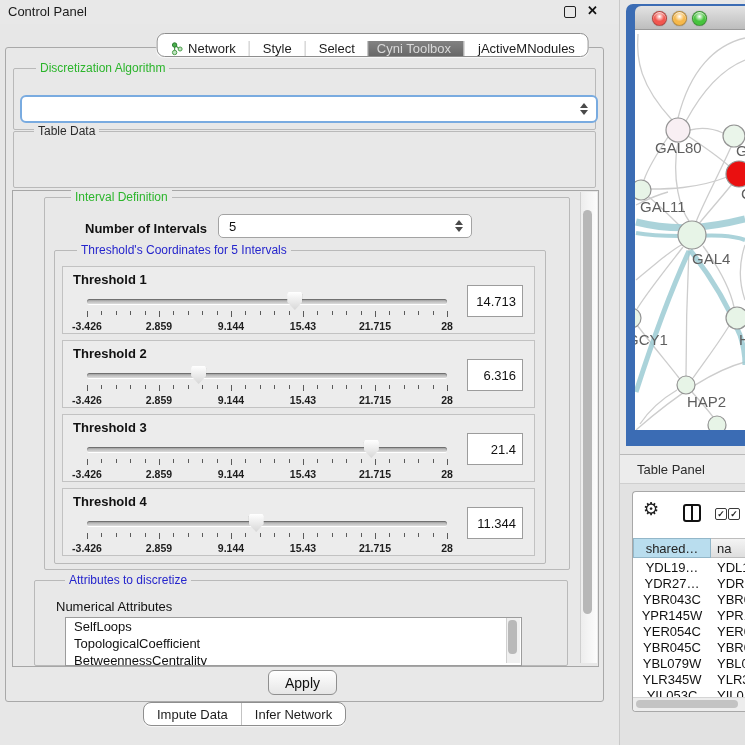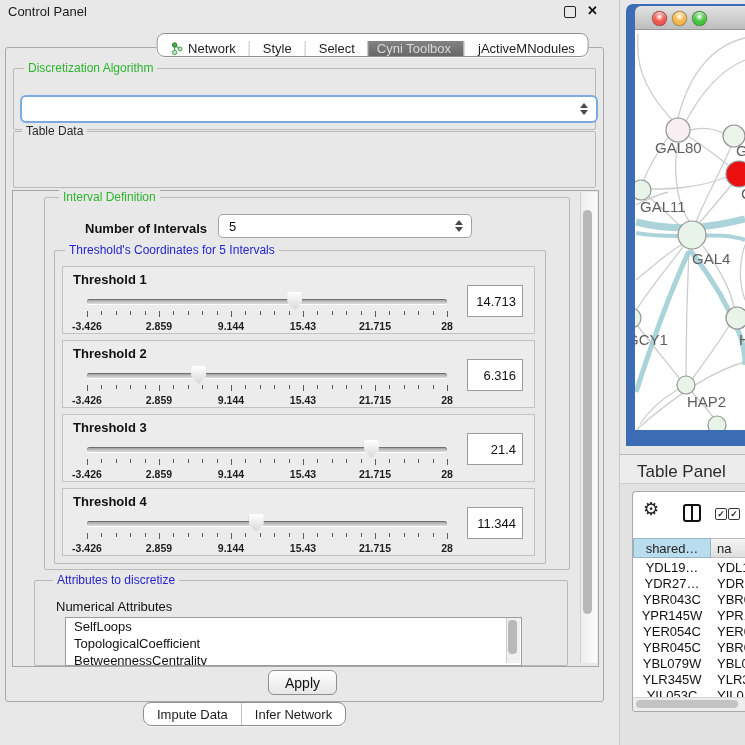--- a/index.html
+++ b/index.html
@@ -13,21 +13,21 @@
   .close-btn{left:587px;top:3px;font-size:13px;font-weight:bold;color:#111;}
   .tabbar{display:flex;border:1px solid #8e8e8e;border-radius:8px;overflow:hidden;background:#fff;
           height:22px;z-index:4;box-shadow:0 1px 1px rgba(255,255,255,.7);}
   .tabbar-top{left:50%;top:33px;transform:translateX(-50%);align-items:flex-end;}
   .tabbar-bottom{left:143px;top:702px;}
   .segment{display:flex;align-items:center;gap:5px;padding:0 13px;font-size:13px;color:#1c1c1c;white-space:nowrap;cursor:default;}
   .segment:not(:first-child){border-left:1px solid #c3c3c3;}
   .segment.selected{background:linear-gradient(#828282,#686868);color:#d9d9d9;border-left-color:#6f6f6f;padding-left:8px;}
   .outer-panel{left:5px;top:47px;width:597px;height:653px;border:1px solid #a9a9a9;border-radius:3px;background:#e8e8e8;}
   .group{border:1px solid #b9b9b9;border-radius:2px;background:#e8e8e8;}
-  .gtitle{position:absolute;top:-8px;background:#e8e8e8;padding:0 4px;font-size:12px;white-space:nowrap;}
+  .gtitle{position:absolute;top:-8px;background:#e8e8e8;padding:0 4px;font-size:12px;white-space:nowrap;margin-left:12px;}
   .gtitle.green{color:#2cb52c;}
   .gtitle.blue{color:#2525cc;}
   .gtitle.dark{color:#2b2b2b;}
   .algo-group{left:13px;top:68px;width:581px;height:60px;z-index:1;}
   .algo-combo-frag{left:20px;top:95px;width:574px;height:24px;background:#fff;border:2px solid #79abe0;
                    border-radius:6px;z-index:2;}
   .popup{left:15px;top:74px;width:562px;height:60px;background:#fff;border:1px solid #c6c6c6;
          border-radius:7px;box-shadow:0 3px 8px rgba(0,0,0,.28);z-index:5;}
   .popup-placeholder{position:absolute;left:0;right:0;top:6px;text-align:center;color:#b3b3b3;font-size:13px;}
   .popup-opt{position:absolute;left:4px;font-size:13px;color:#111;}
@@ -70,21 +70,21 @@
              display:flex;align-items:center;justify-content:center;}
   
   .right-divider{left:619px;top:0;width:1px;height:745px;background:#c9c9c9;}
   .net-window{left:626px;top:4px;width:119px;height:442px;background:#3b6cb4;border-top-left-radius:7px;}
   .net-titlebar{left:635px;top:6px;width:110px;height:23px;background:linear-gradient(#e3e3e3,#bdbdbd);
                 border-top-left-radius:6px;border-bottom:1px solid #999;}
   .light{position:absolute;width:13px;height:13px;border-radius:50%;top:5px;box-shadow:inset 0 1px 1px rgba(255,255,255,.8),0 0 1px rgba(0,0,0,.5);}
   .net-content{left:635px;top:30px;width:110px;height:400px;background:#fff;overflow:hidden;}
   
   .tp-header{left:620px;top:454px;width:125px;height:30px;background:#ececec;border-top:1px solid #b9b9b9;border-bottom:1px solid #cfcfcf;box-sizing:border-box;}
-  .tp-title{left:17px;top:7px;font-size:17px;color:#2b2b2b;position:absolute;}
+  .tp-title{left:17px;top:7px;font-size:13px;color:#2b2b2b;position:absolute;}
   .tp-body{left:620px;top:484px;width:125px;height:261px;background:#e2e2e2;}
   .table-card{left:632px;top:491px;width:113px;height:219px;background:#fff;border:1px solid #a8a8a8;
               border-right:none;border-radius:4px 0 0 4px;overflow:hidden;}
   .gear{position:absolute;left:10px;top:8px;font-size:18px;color:#1e1e1e;line-height:18px;}
   .cols-icon{position:absolute;left:50px;top:12px;width:14px;height:14px;border:2px solid #111;border-radius:3px;}
   .cols-icon::after{content:"";position:absolute;left:50%;top:0;width:2px;height:100%;background:#111;transform:translateX(-1px);}
   .cb{position:absolute;top:16px;width:10px;height:10px;border:1.5px solid #3a3a3a;border-radius:2px;
       font-size:9px;line-height:10px;text-align:center;color:#222;font-weight:bold;}
   .th-cell1{position:absolute;left:0;top:46px;width:78px;height:20px;background:#b9ddee;border:1px solid #93b7c9;
             box-sizing:border-box;display:flex;align-items:center;justify-content:center;font-size:13px;color:#222;}

